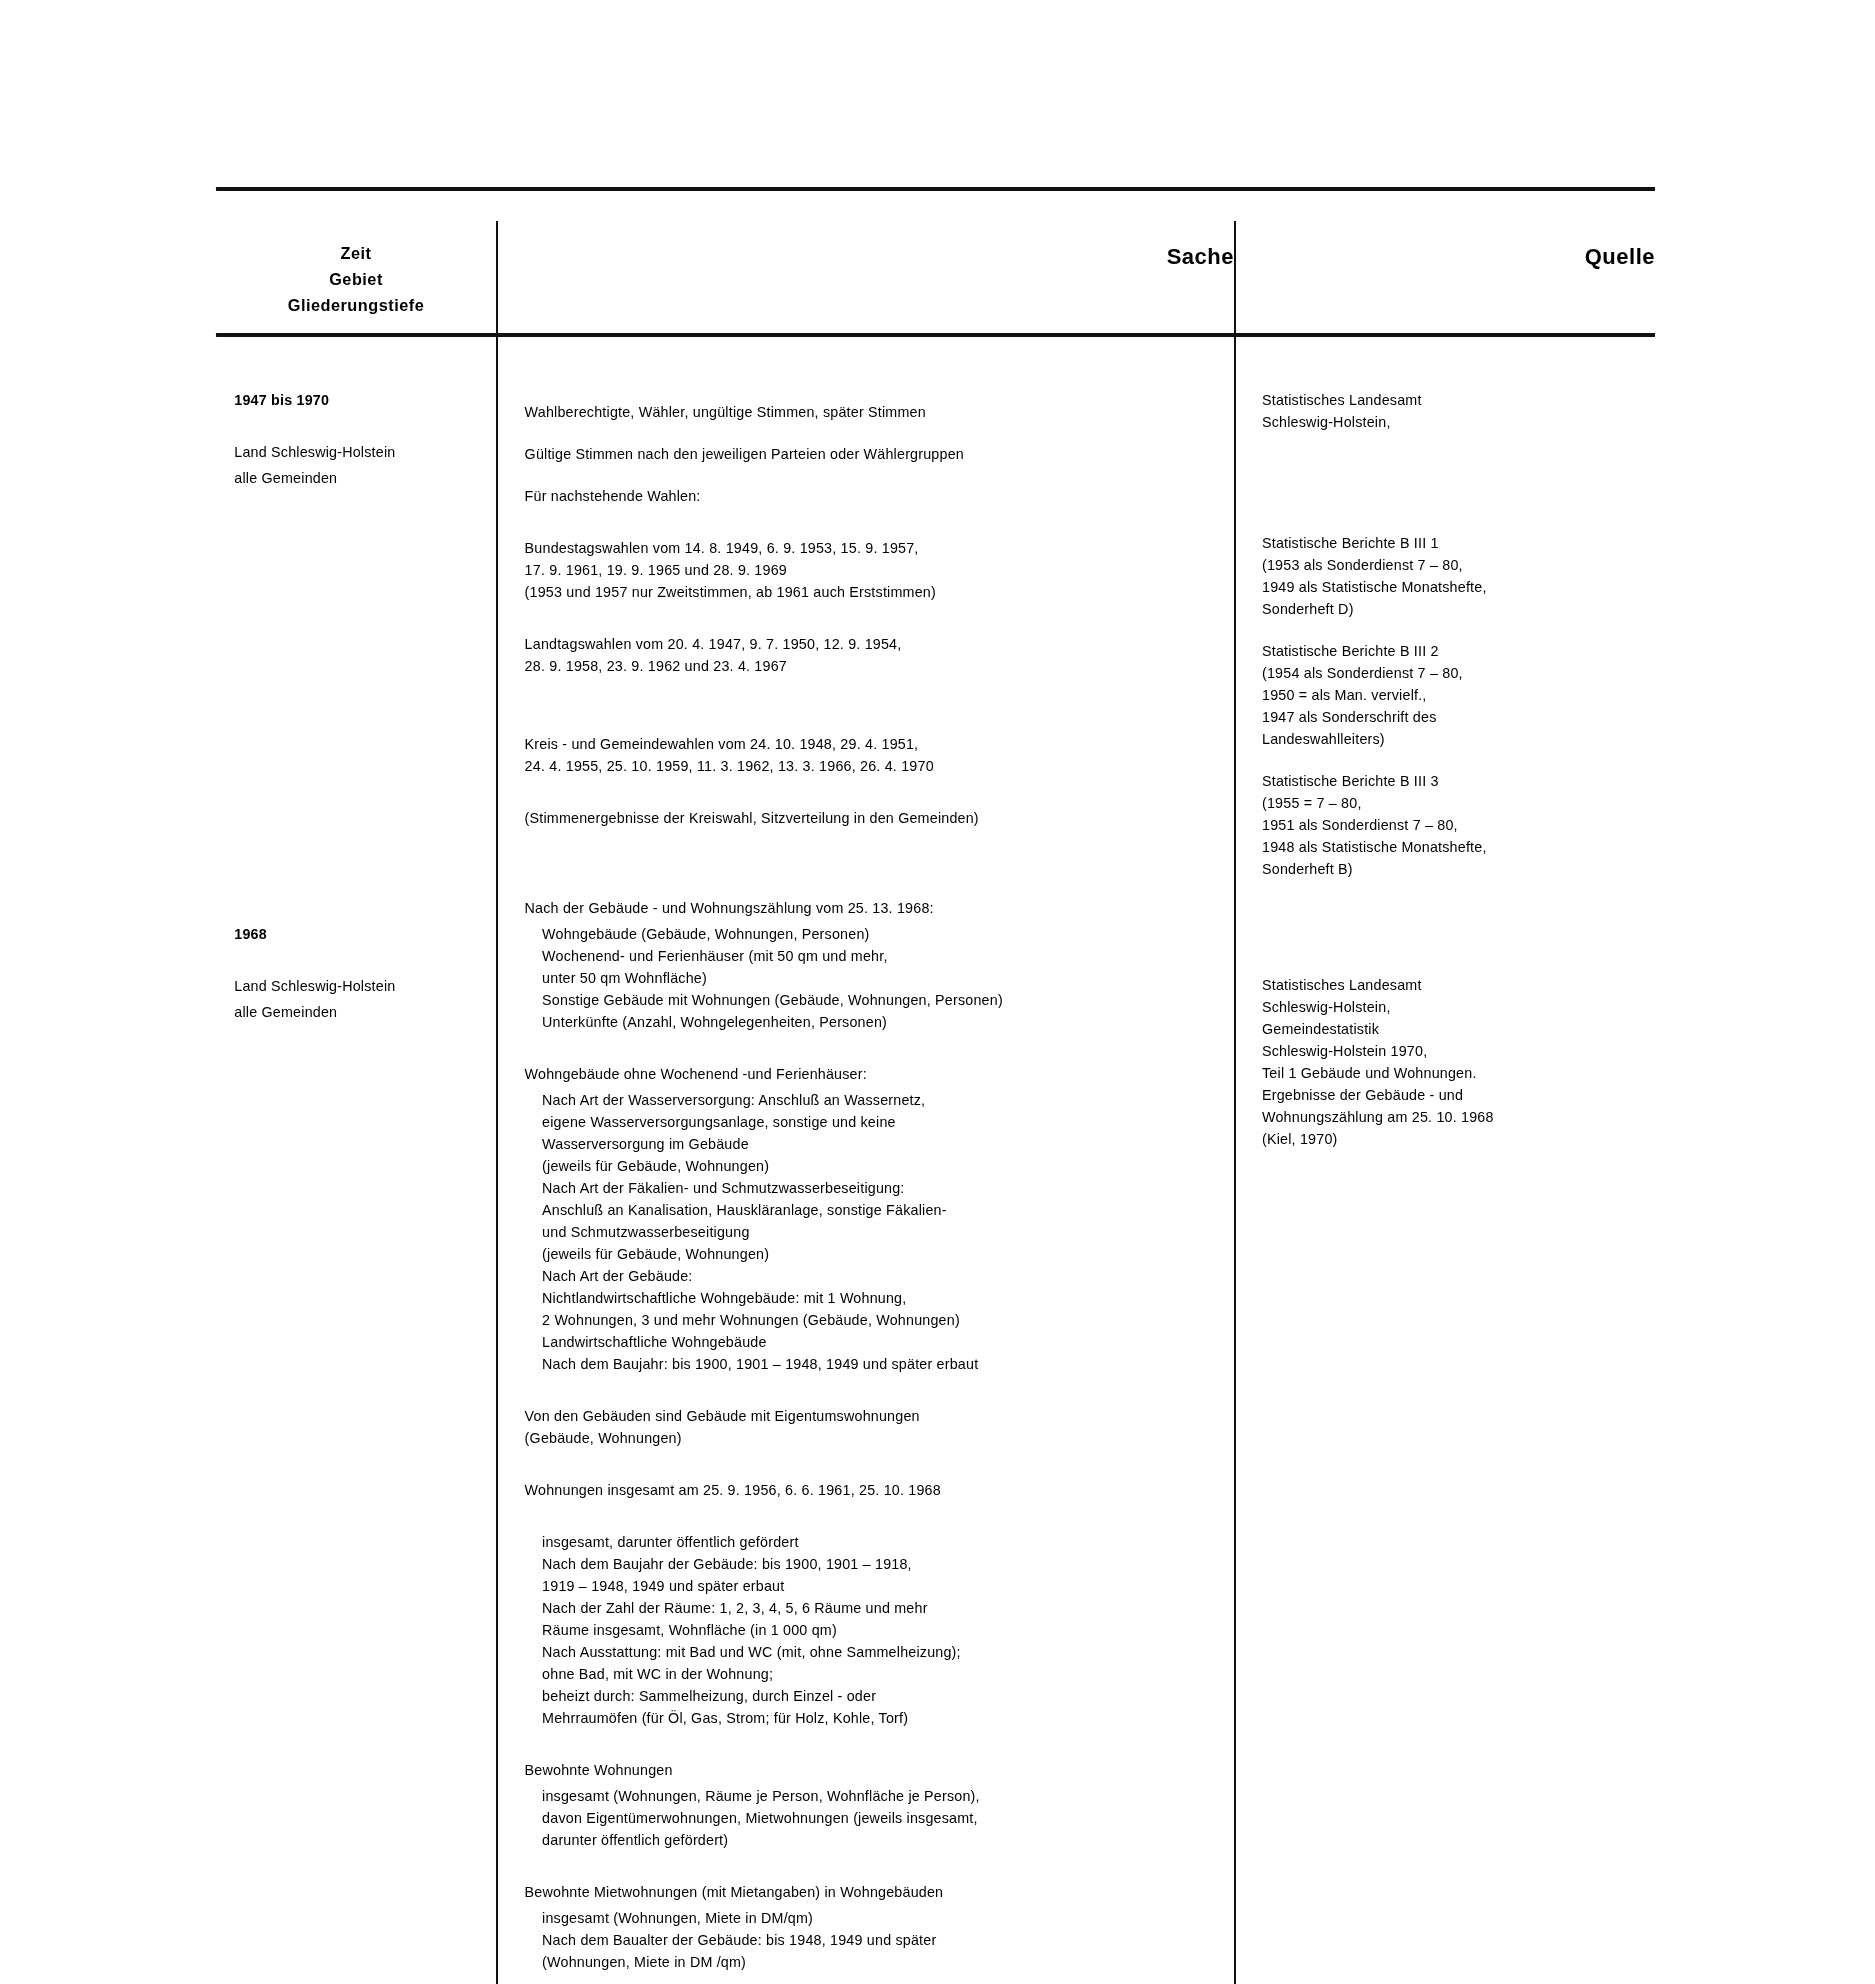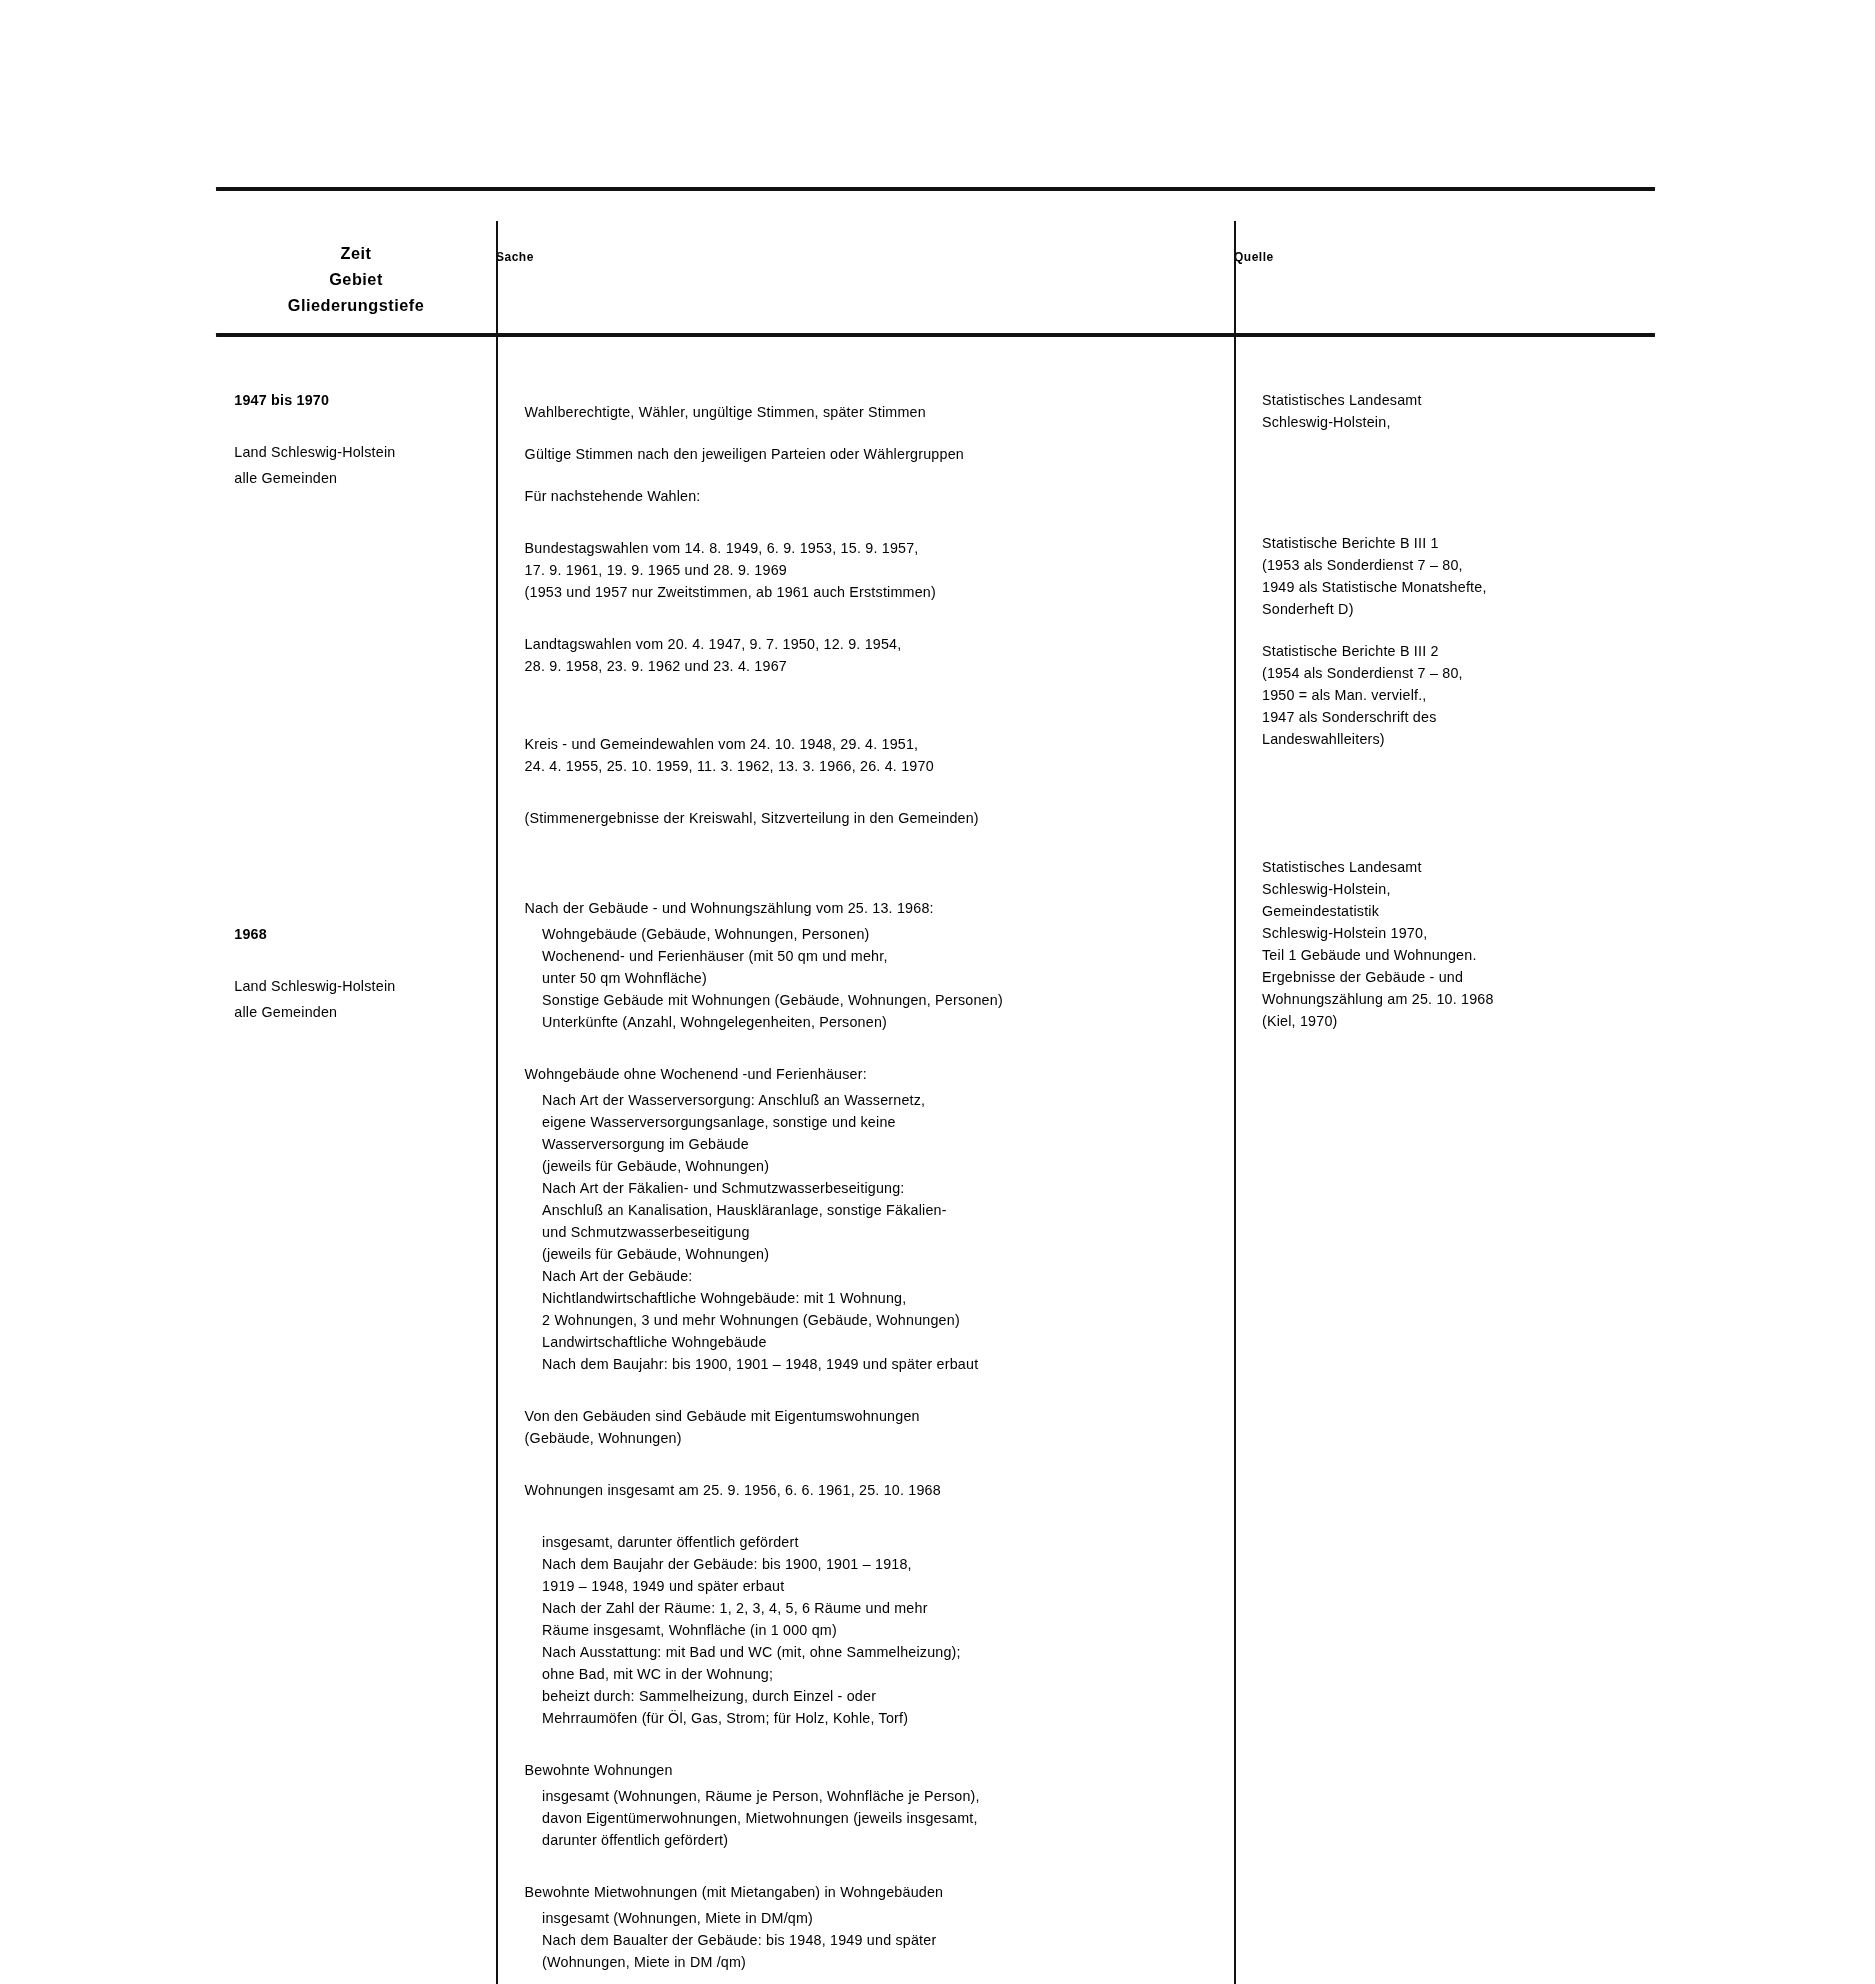--- a/index.html
+++ b/index.html
@@ -76,26 +76,26 @@
     padding-top: 16.7px;
     box-sizing: border-box;
   }
   .hdr-line {
     font-size: 16.3px;
     font-weight: 700;
     line-height: 26px;
     letter-spacing: 0.5px;
   }
   .hdr-center {
-    font-size: 12px;
+    font-size: 22px;
     font-weight: 700;
     line-height: 26px;
     letter-spacing: 0.5px;
     padding-top: 21px;
-    text-align: left;
+    text-align: right;
   }
 
   
   .tbody {
     position: relative;
   }
   .tbody .cols {
     display: flex;
     align-items: stretch;
     min-height: 1866px;
@@ -267,20 +267,25 @@
 (1953 als Sonderdienst 7 – 80,
 1949 als Statistische Monatshefte,
 Sonderheft D)</div>
             <div class="gap-s"></div>
             <div class="txt blk">Statistische Berichte B III 2
 (1954 als Sonderdienst 7 – 80,
 1950 = als Man. vervielf.,
 1947 als Sonderschrift des
 Landeswahlleiters)</div>
             <div class="gap-s"></div>
+            <div class="txt blk">Statistische Berichte B III 3
+(1955 = 7 – 80,
+1951 als Sonderdienst 7 – 80,
+1948 als Statistische Monatshefte,
+Sonderheft B)</div>
           </div>
 
           <div style="height:86px"></div>
 
           <div>
             <div class="txt blk">Statistisches Landesamt
 Schleswig-Holstein,
 Gemeindestatistik
 Schleswig-Holstein 1970,
 Teil 1 Gebäude und Wohnungen.

